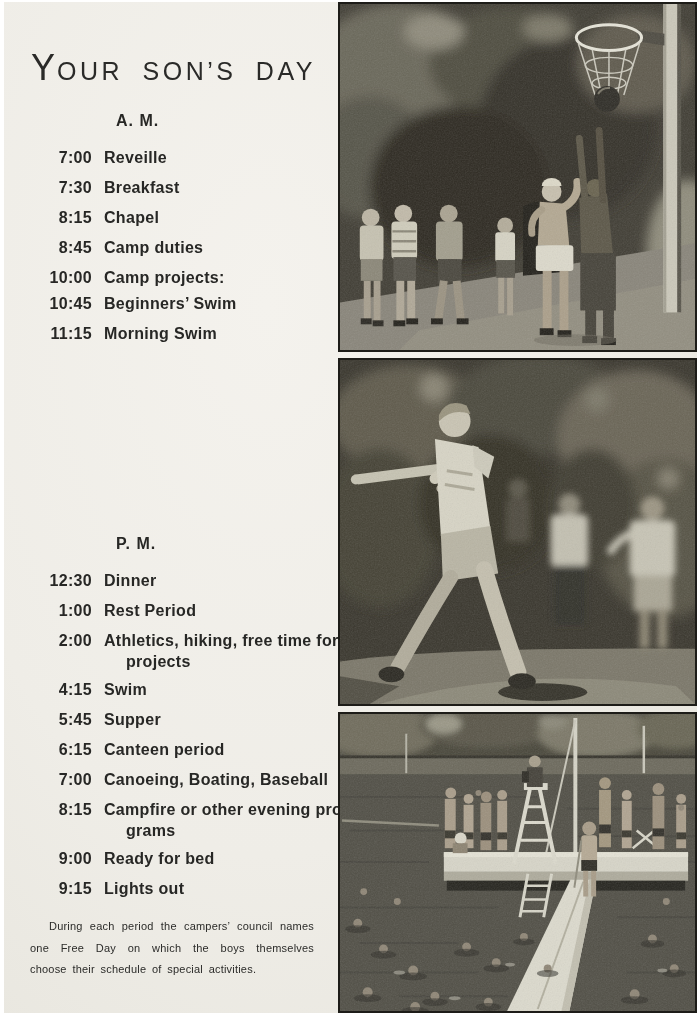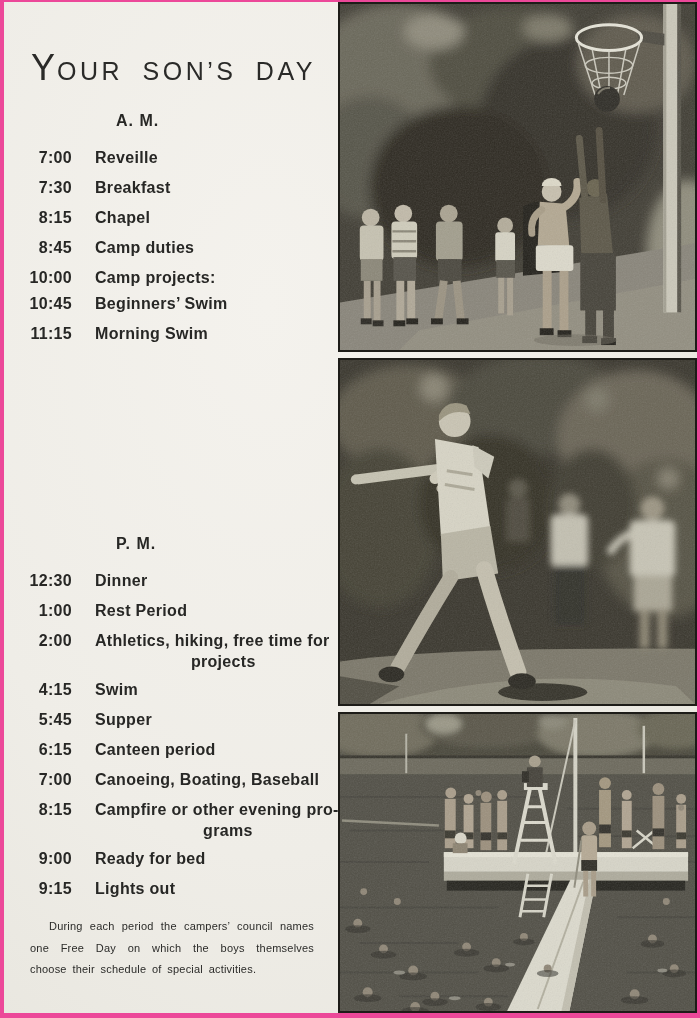--- a/index.html
+++ b/index.html
@@ -1,35 +1,35 @@
 <!DOCTYPE html>
 <html><head>
 <meta charset="utf-8">
 <style>
   html,body{margin:0;padding:0;background:#555;}
-  .page{position:relative;width:700px;height:1018px;background:#ec4899;overflow:hidden;
+  .page{position:relative;width:700px;height:1018px;background:#ffffff;overflow:hidden;
         font-family:"Liberation Sans",sans-serif;}
   .paper{position:absolute;left:4px;top:2px;width:693px;height:1011px;
          background:radial-gradient(ellipse at 38% 30%, #f4f2ed 0%, #efede7 55%, #e6e4dc 100%);}
   
   .title{position:absolute;left:31px;top:50px;margin:0;color:#2a2a28;font-weight:400;
          white-space:nowrap;line-height:1;}
   .t-lead{font-size:36px;letter-spacing:2px;}
   .t-rest{font-size:25px;letter-spacing:3.5px;word-spacing:9px;}
   
   .sched{position:absolute;left:4px;width:368px;color:#272725;font-weight:bold;font-size:16px;}
   .sched-am{top:112px;}
   .sched-pm{top:535px;}
   .sec-head{margin:0 0 20px 112px;letter-spacing:1px;line-height:17px;}
   .sched-pm .sec-head{}
-  .row{display:flex;margin-bottom:13px;line-height:17px;letter-spacing:.3px;}
+  .row{display:flex;margin-bottom:13px;line-height:17px;letter-spacing:.3px;padding-left:20px;}
   .row.has-sub{margin-bottom:9px;}
   .row.wrap{margin-bottom:9px;}
   .time{width:68px;text-align:right;flex:none;}
-  .act{margin-left:23px;white-space:pre-line;text-align:center;}
+  .act{margin-left:12px;white-space:pre-line;}
   .wrap .act{padding-left:22px;text-indent:-22px;line-height:21px;margin-top:-2px;}
   .sublist{margin:0 0 6px 96px;}
   .sub{margin-bottom:7px;line-height:17px;letter-spacing:.3px;}
   
   .note{position:absolute;left:30px;top:916px;width:284px;margin:0;color:#2b2b29;
         font-size:11px;line-height:21.5px;font-weight:400;text-align:justify;
         text-align-last:left;text-indent:19px;word-spacing:2.5px;letter-spacing:.2px;}
   
   .photo{position:absolute;left:338px;width:359px;box-sizing:border-box;
          border:2px solid #1d1c18;background:#413e35;}

